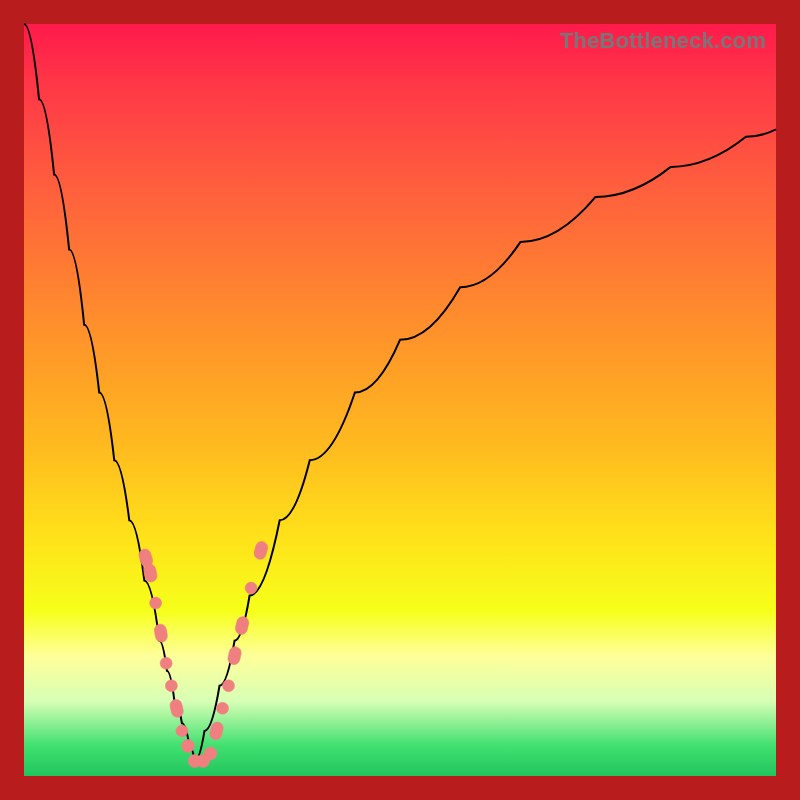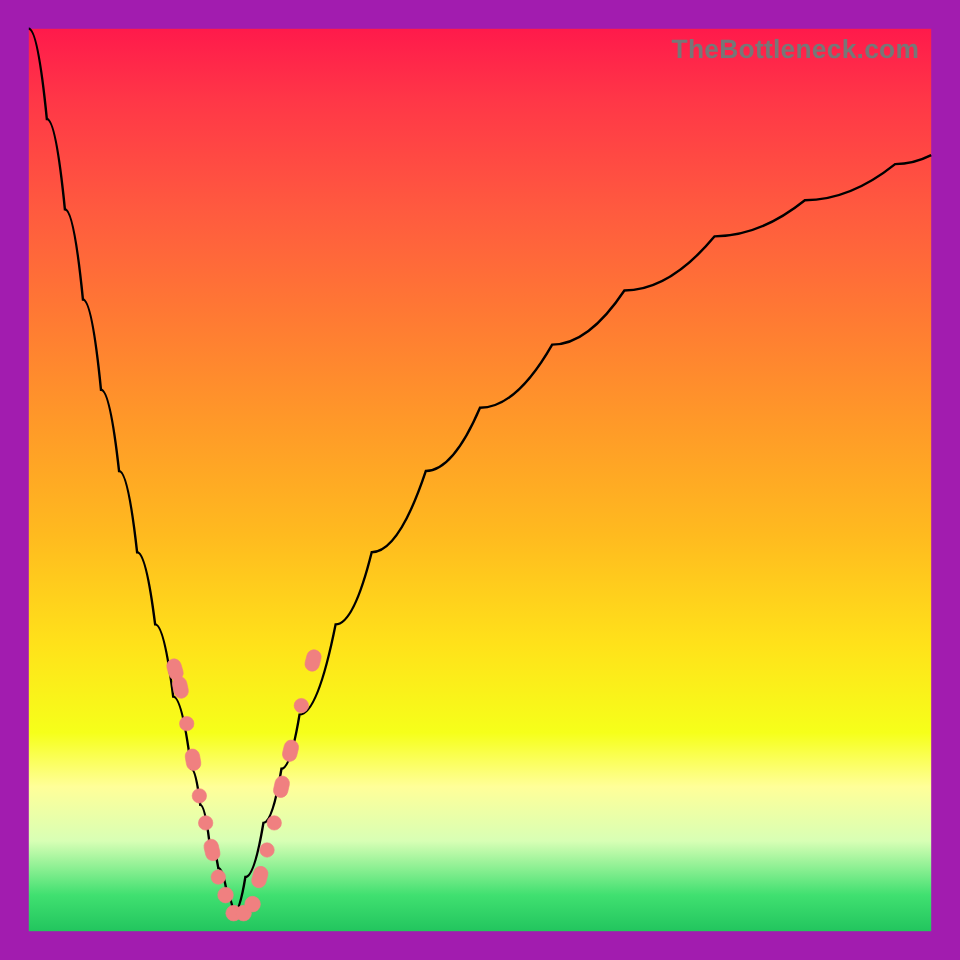--- a/index.html
+++ b/index.html
@@ -7,21 +7,21 @@
     padding: 0;
     width: 800px;
     height: 800px;
     overflow: hidden;
     font-family: Arial, Helvetica, sans-serif;
   }
   .frame {
     position: relative;
     width: 800px;
     height: 800px;
-    background: #a21caf;
+    background: #b91c1c;
   }
   .plot-area {
     position: absolute;
     left: 24px;
     top: 24px;
     width: 752px;
     height: 752px;
     background: linear-gradient(to bottom,
       #ff1a4b 0%,
       #ff3747 8%,

